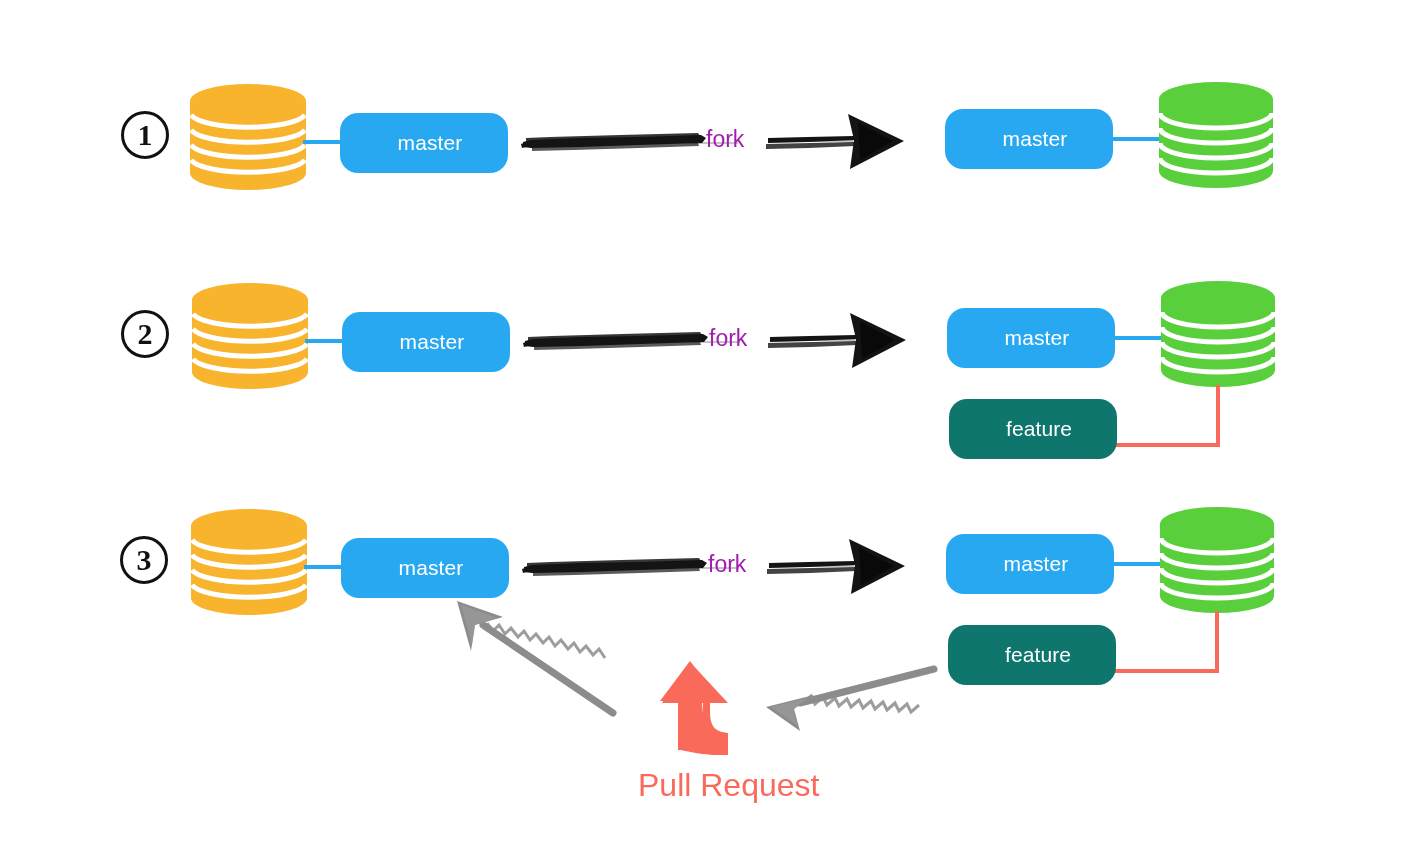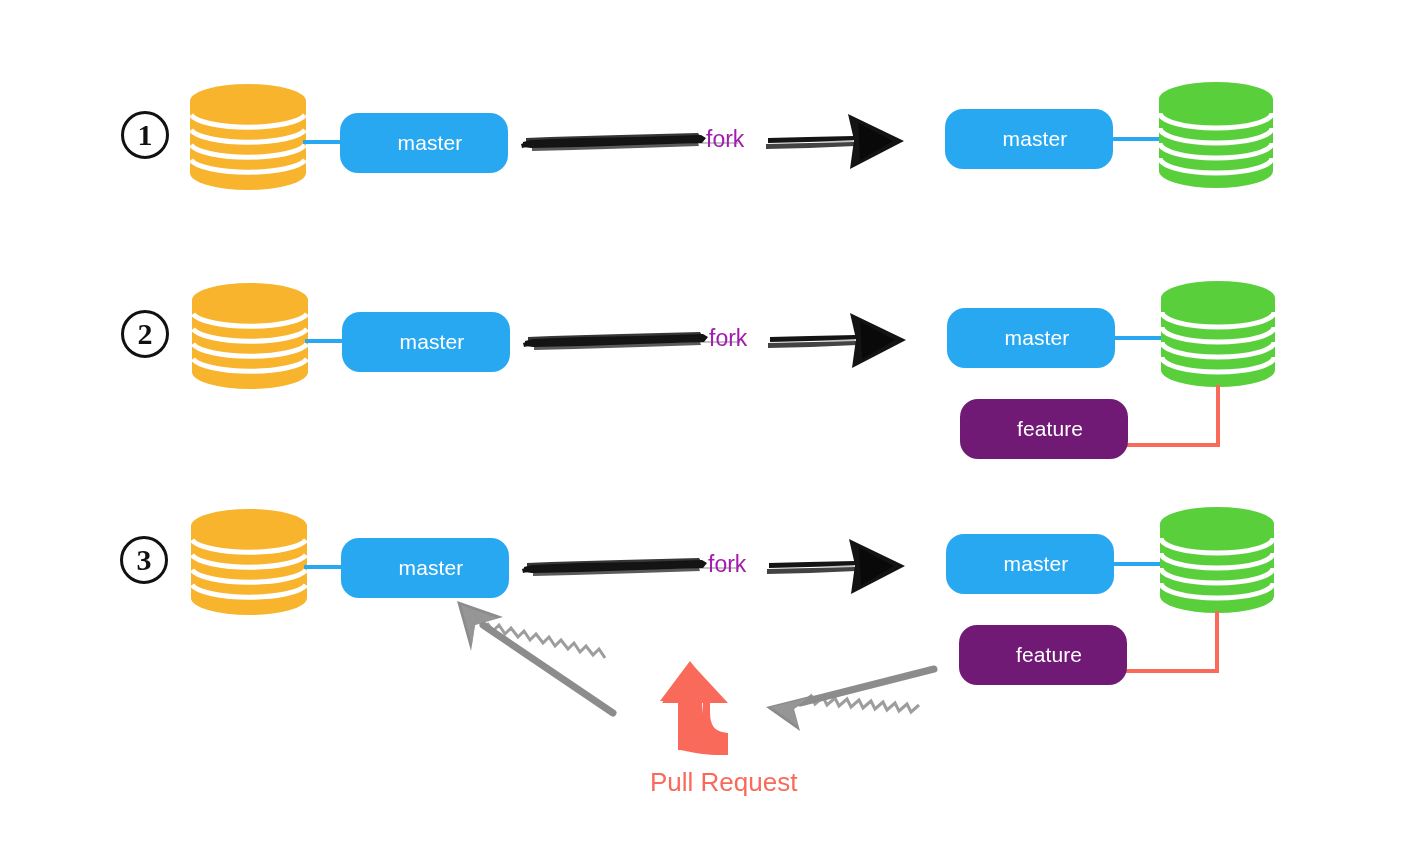--- a/index.html
+++ b/index.html
@@ -45,21 +45,21 @@
     align-items: center;
     justify-content: center;
     color: #ffffff;
     font-size: 21px;
     font-family: "Liberation Sans", sans-serif;
     letter-spacing: .1px;
     box-sizing: border-box;
     padding-left: 12px;
   }
   .pill-master { background: #29A8F2; }
-  .pill-feature { background: #701a75; margin-left: 11px; }
+  .pill-feature { background: #0f766e; }
 
   
   .conn {
     background: #29A8F2;
   }
   .conn-red { background: #F96A5A; }
 
   
   .db { display:block; }
 
@@ -67,24 +67,23 @@
   .fork-label {
     color: #a21caf;
     font-size: 23px;
     font-family: "Liberation Sans", sans-serif;
     white-space: nowrap;
   }
 
   
   .pr-label {
     color: #F96A5A;
-    font-size: 26px;
+    font-size: 32px;
     font-family: "Liberation Sans", sans-serif;
     white-space: nowrap;
-    margin-left: 12px;
   }
 </style>
 </head>
 <body>
 
 <div id="canvas">
 
   <div class="abs" style="left:121px; top:111px;">
     <div class="step-badge">1</div>
   </div>

